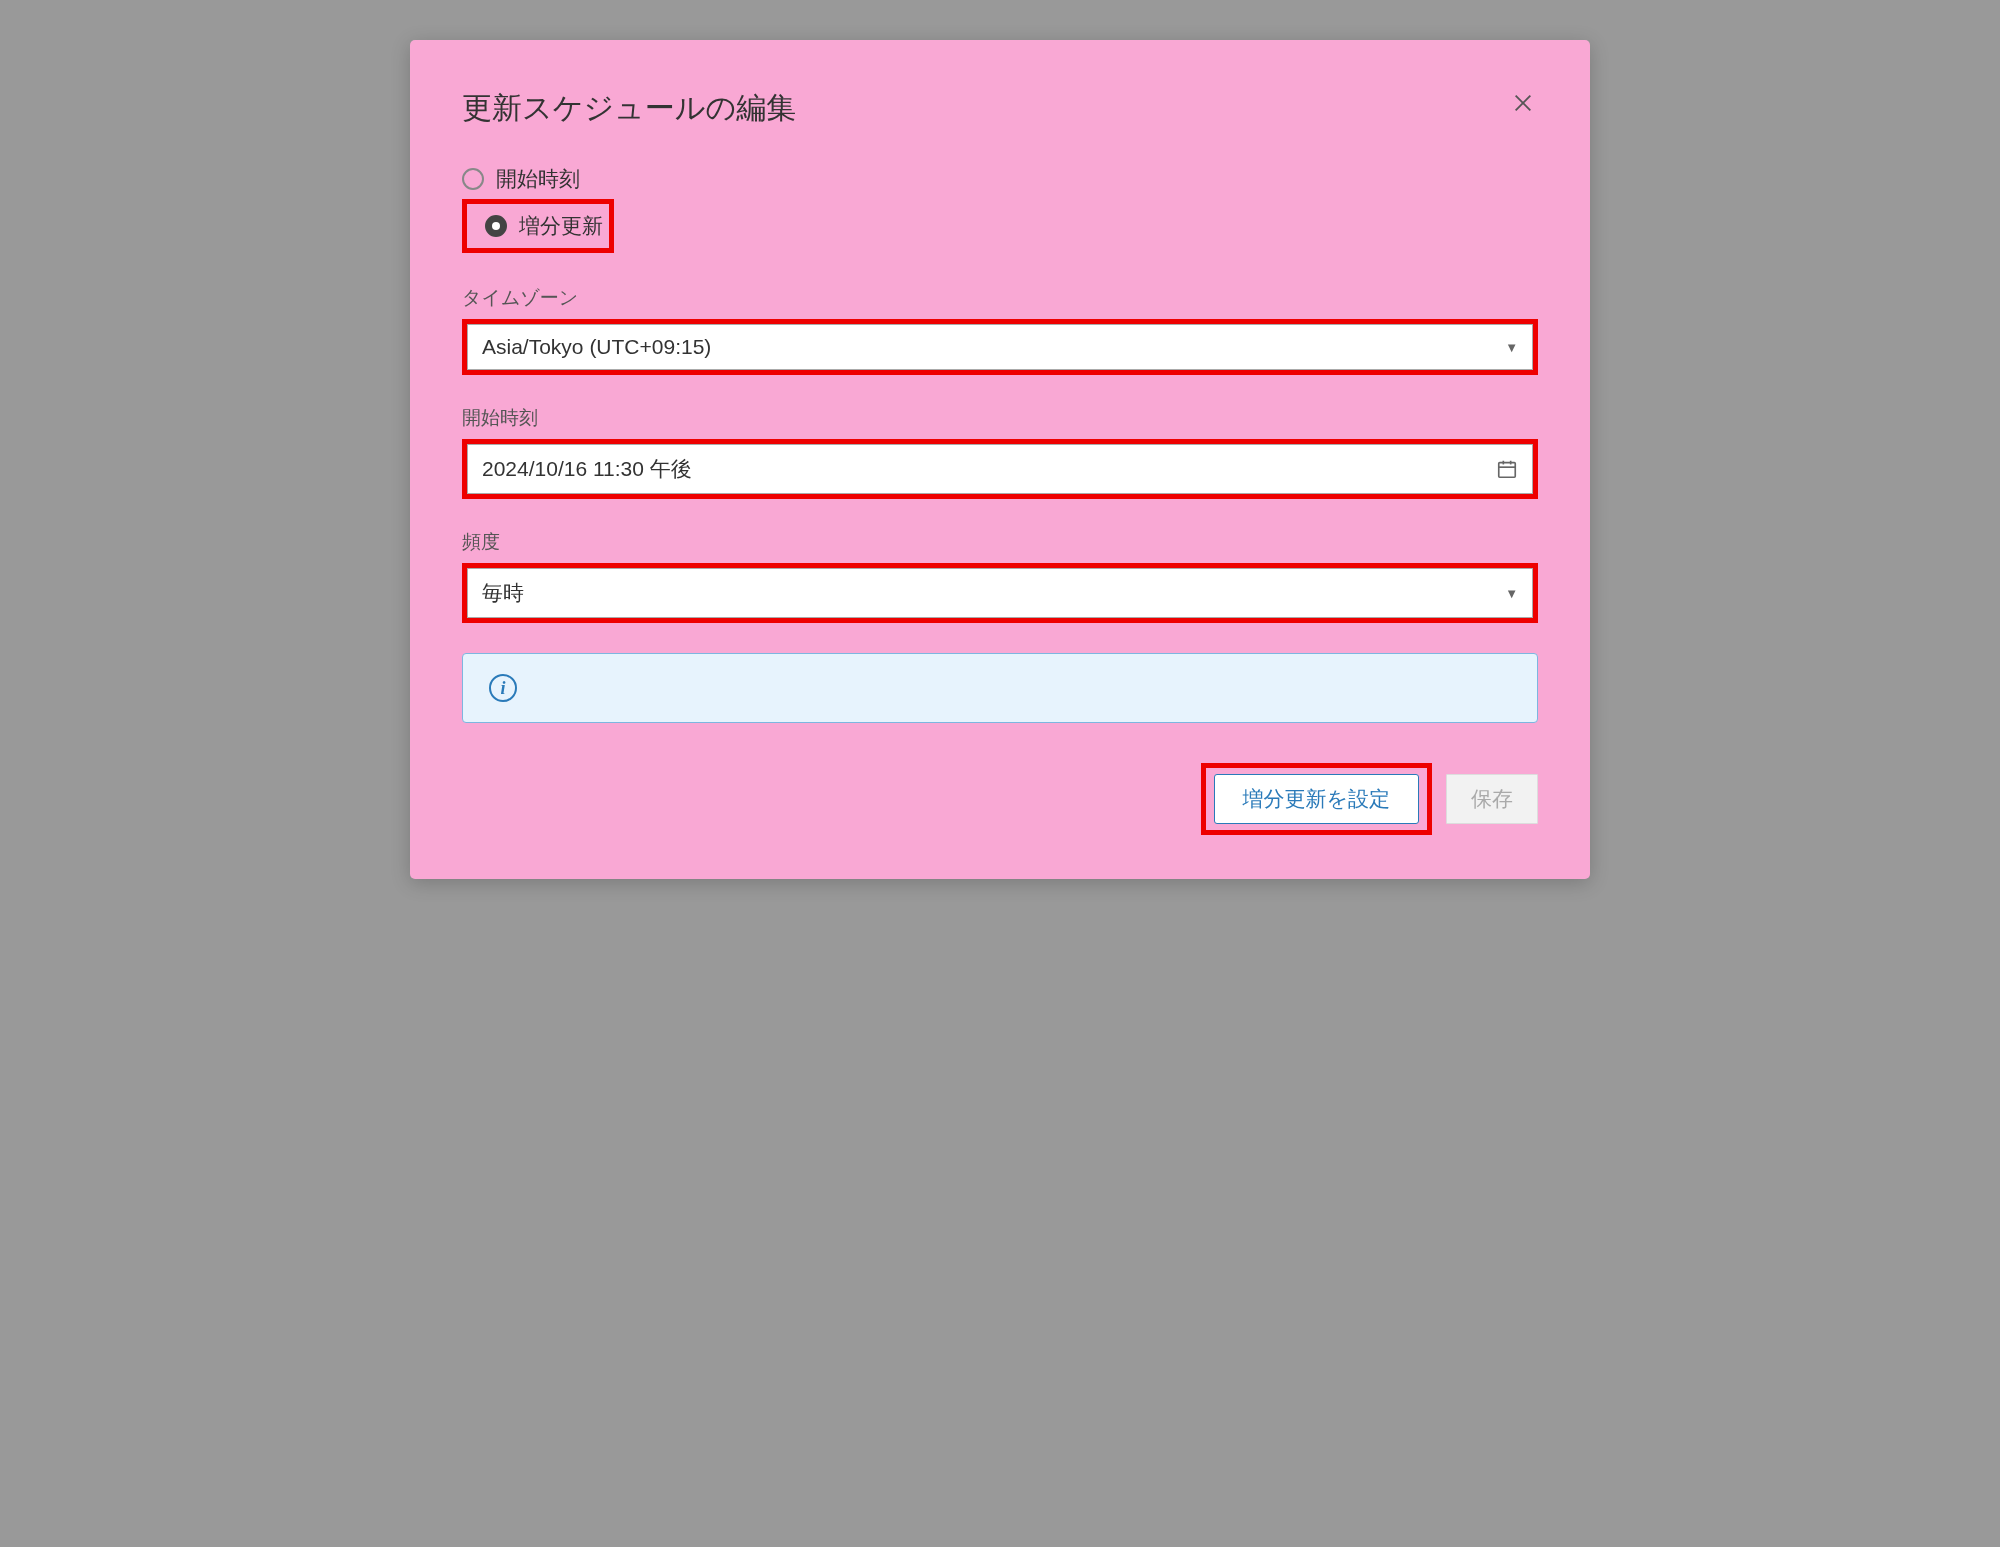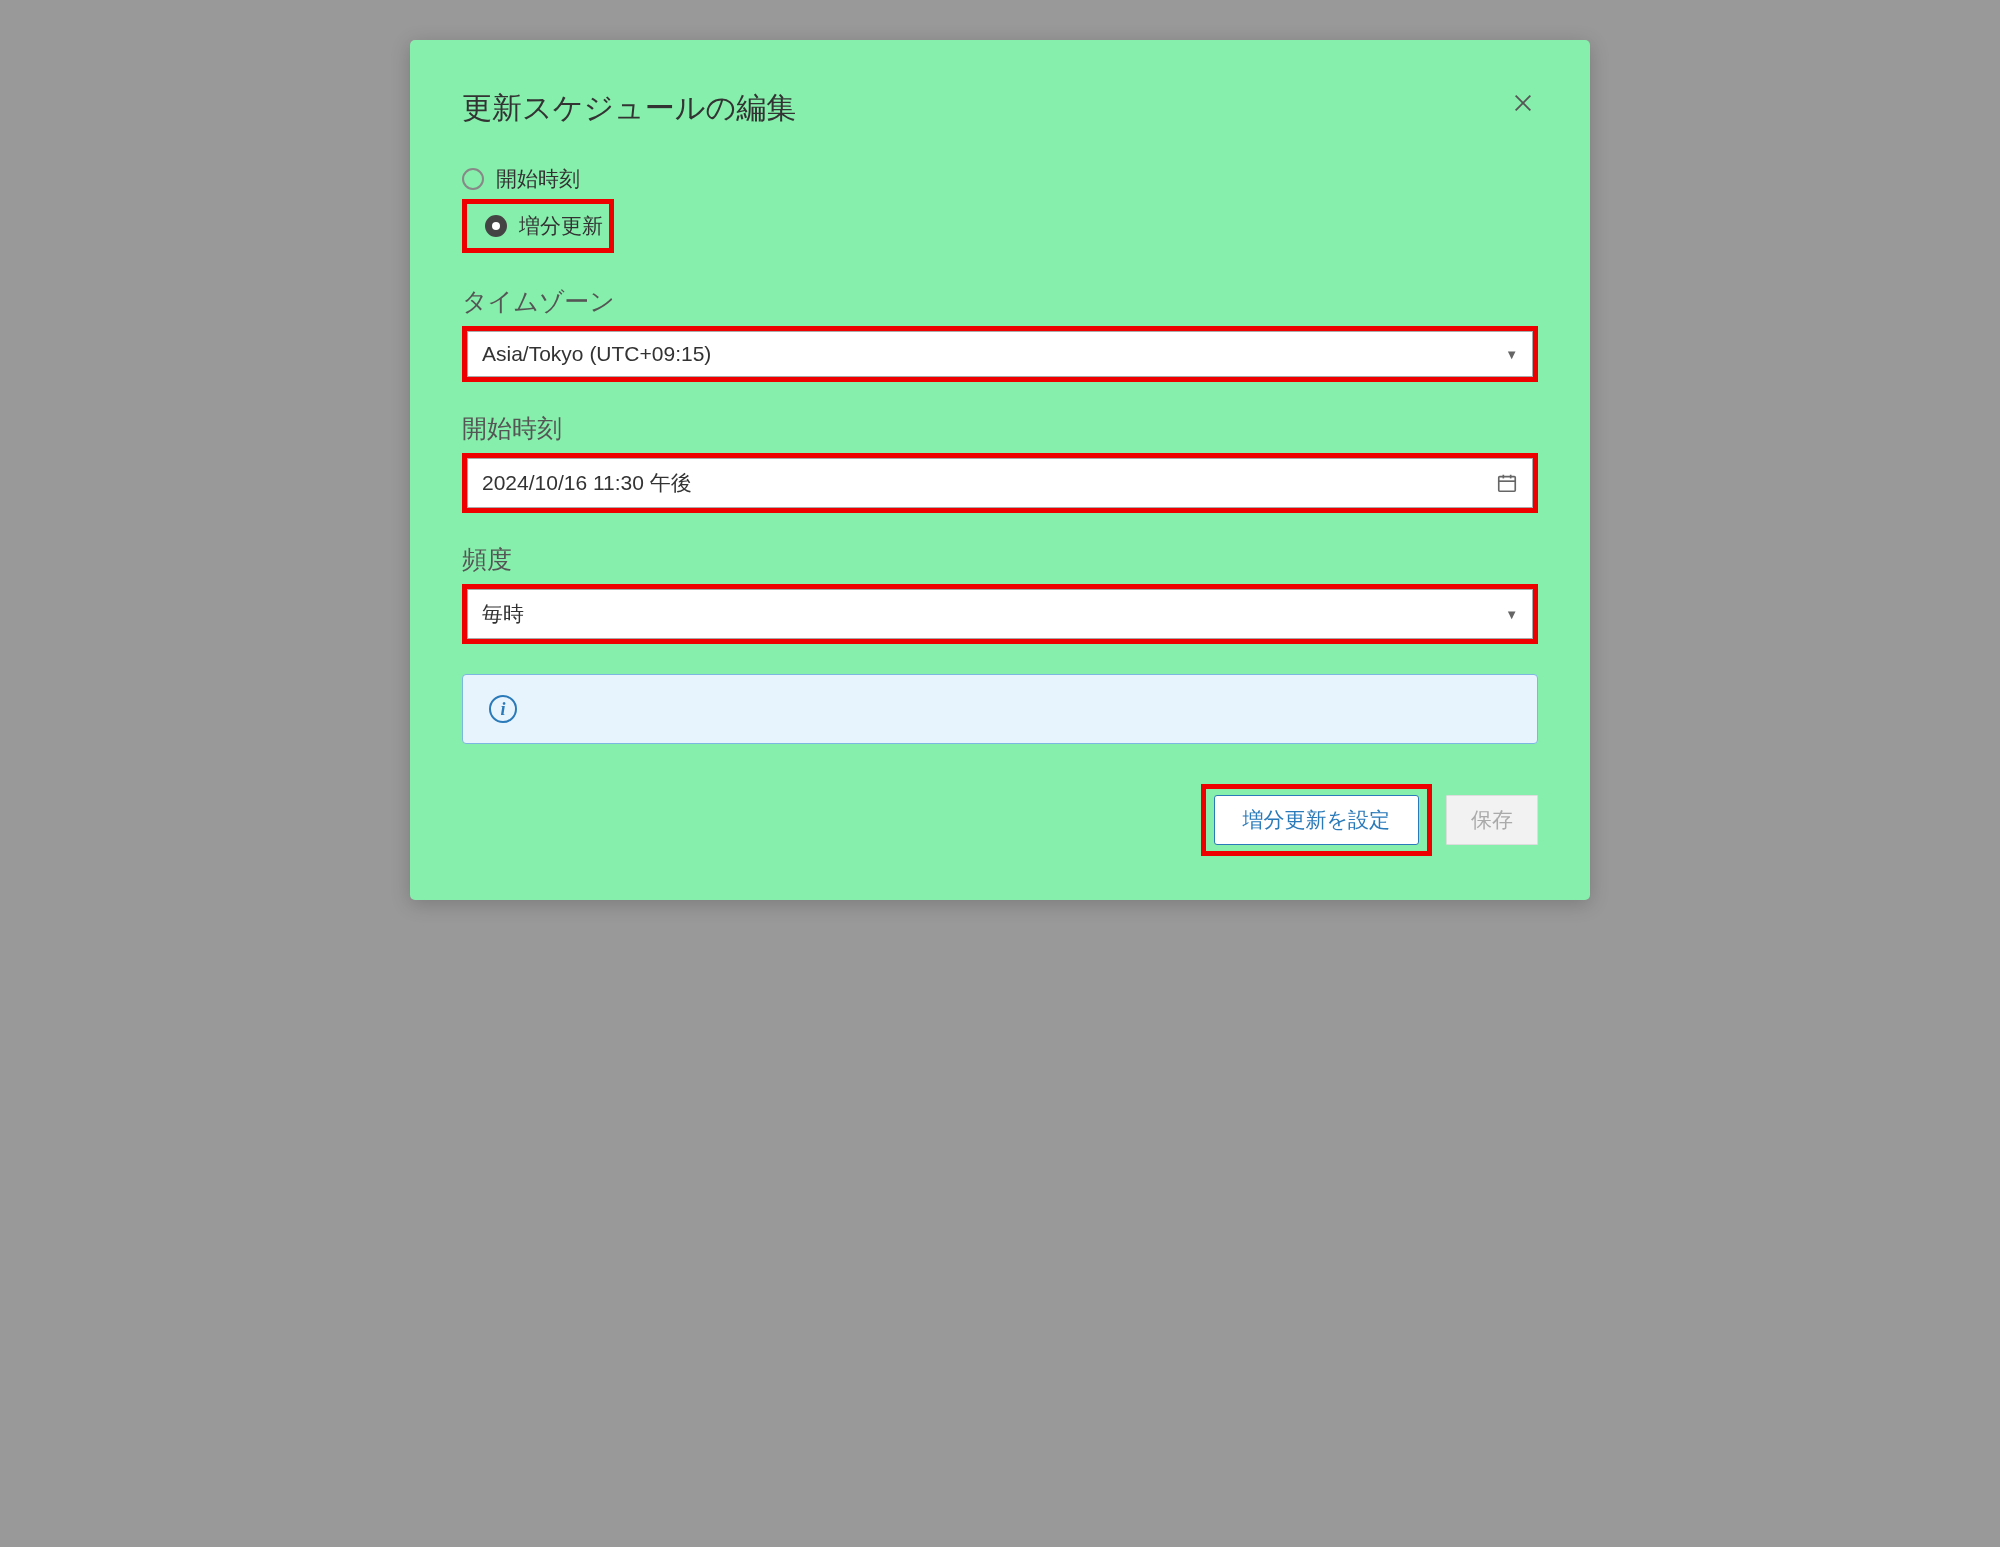--- a/index.html
+++ b/index.html
@@ -10,21 +10,21 @@
     body {
       font-family: "Hiragino Sans", "Hiragino Kaku Gothic ProN", "Yu Gothic", Meiryo, sans-serif;
       background: #999;
       display: flex;
       align-items: flex-start;
       justify-content: center;
       min-height: 100vh;
       padding: 40px 0;
     }
     .modal {
-      background: #86efac;
+      background: #f9a8d4;
       width: 1180px;
       border-radius: 5px;
       box-shadow: 0 4px 20px rgba(0,0,0,0.2);
       padding: 48px 52px 44px 52px;
       position: relative;
     }
     .modal-header {
       display: flex;
       justify-content: space-between;
       align-items: flex-start;
@@ -87,21 +87,21 @@
     .highlight-box {
       border: 5px solid #ee0000;
       padding: 2px 6px 2px 18px;
       display: inline-flex;
       justify-content: flex-end;
     }
     .form-field {
       margin-bottom: 30px;
     }
     .field-label {
-      font-size: 25px;
+      font-size: 19px;
       color: #555;
       margin-bottom: 8px;
       display: block;
     }
     .select-wrap {
       border: 5px solid #ee0000;
       padding: 0;
     }
     .select-control {
       width: 100%;

